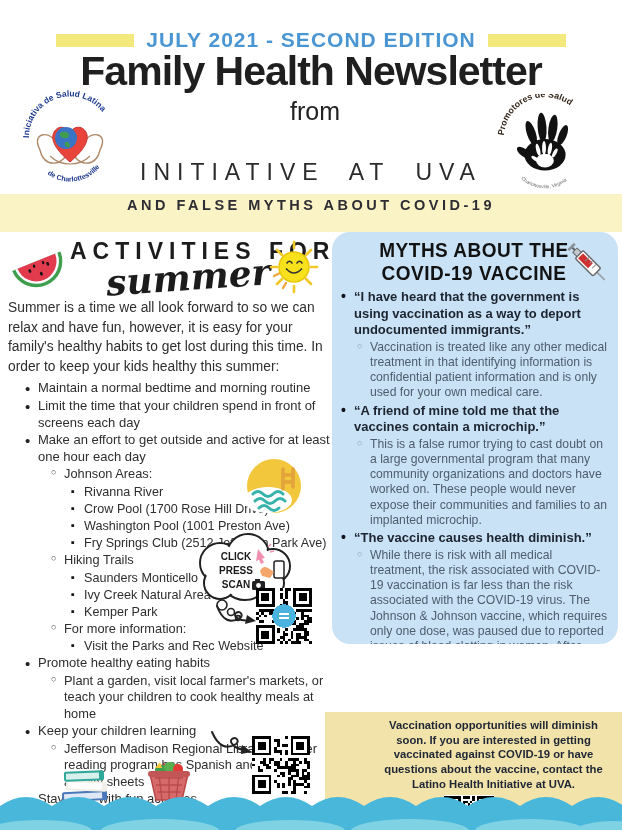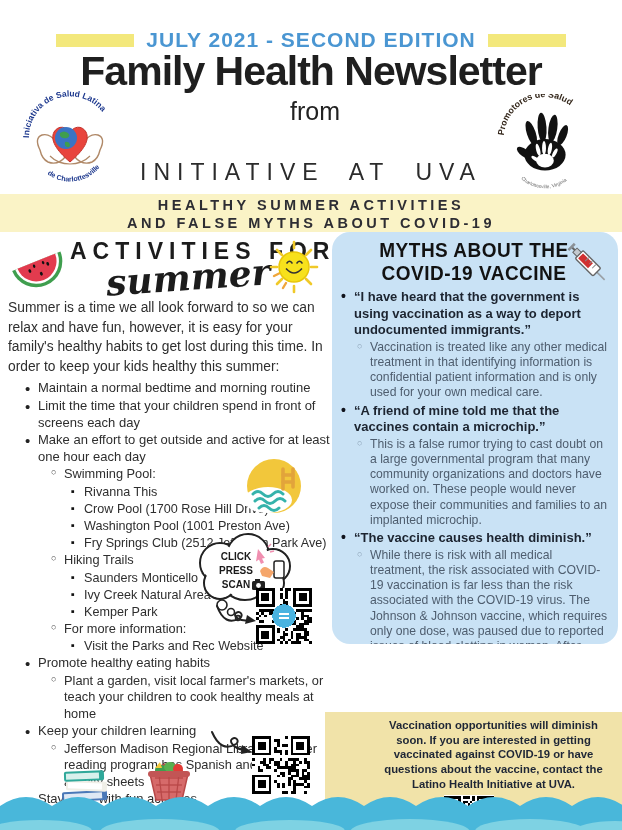--- a/index.html
+++ b/index.html
@@ -114,21 +114,20 @@
       <ellipse cx="45" cy="57" rx="2" ry="6.5" fill="#fff" transform="rotate(-14 45 57)"></ellipse>
       <ellipse cx="51" cy="55" rx="2" ry="7" fill="#fff"></ellipse>
       <ellipse cx="57" cy="56" rx="2" ry="6.5" fill="#fff" transform="rotate(10 57 56)"></ellipse>
       <ellipse cx="62" cy="60" rx="1.8" ry="5" fill="#fff" transform="rotate(28 62 60)"></ellipse>
       <ellipse cx="42" cy="66" rx="1.8" ry="4.5" fill="#fff" transform="rotate(-55 42 66)"></ellipse>
     </g>
     <text font-size="5" fill="#6b6b6b"><textPath href="#rp-bot" startOffset="12%">Charlottesville, Virginia</textPath></text>
   </svg>
 
   <div class="banner">
-    <div>HEALTHY SUMMER ACTIVITIES</div>
     <div>AND FALSE MYTHS ABOUT COVID-19</div>
   </div>
 
   <div class="left-col">
     <div class="act-header">
       <svg class="abs" style="left:0;top:2px" width="58" height="54" viewBox="0 0 60 56">
         <g transform="rotate(-22 30 28)">
           <path d="M3 26 A 27 27 0 0 0 57 26 Z" fill="#3f9e4e"></path>
           <path d="M6.5 26 A 23.5 23.5 0 0 0 53.5 26 Z" fill="#fff"></path>
           <path d="M9 26 A 21 21 0 0 0 51 26 Z" fill="#e23b4e"></path>
@@ -162,22 +161,22 @@
         <path d="M22.5 33 q7.5 8 15 0" fill="none" stroke="#333" stroke-width="1.7" stroke-linecap="round"></path>
       </svg>
     </div>
 
     <p class="intro">Summer is a time we all look forward to so we can relax and have fun, however, it is easy for your family's healthy habits to get lost during this time. In order to keep your kids healthy this summer:</p>
 
     <div class="blist">
       <div class="bi lvl1">Maintain a normal bedtime and morning routine</div>
       <div class="bi lvl1">Limit the time that your children spend in front of screens each day</div>
       <div class="bi lvl1">Make an effort to get outside and active for at least one hour each day</div>
-      <div class="bi lvl2">Swimming Pool:</div>
-      <div class="bi lvl3">Rivanna This</div>
+      <div class="bi lvl2">Johnson Areas:</div>
+      <div class="bi lvl3">Rivanna River</div>
       <div class="bi lvl3">Crow Pool (1700 Rose Hill Drive)</div>
       <div class="bi lvl3">Washington Pool (1001 Preston Ave)</div>
       <div class="bi lvl3">Fry Springs Club (2512 Jefferson Park Ave)</div>
       <div class="bi lvl2">Hiking Trails</div>
       <div class="bi lvl3">Saunders Monticello Trail</div>
       <div class="bi lvl3">Ivy Creek Natural Area</div>
       <div class="bi lvl3">Kemper Park</div>
       <div class="bi lvl2">For more information:</div>
       <div class="bi lvl3">Visit the Parks and Rec Website</div>
       <div class="bi lvl1">Promote healthy eating habits</div>

